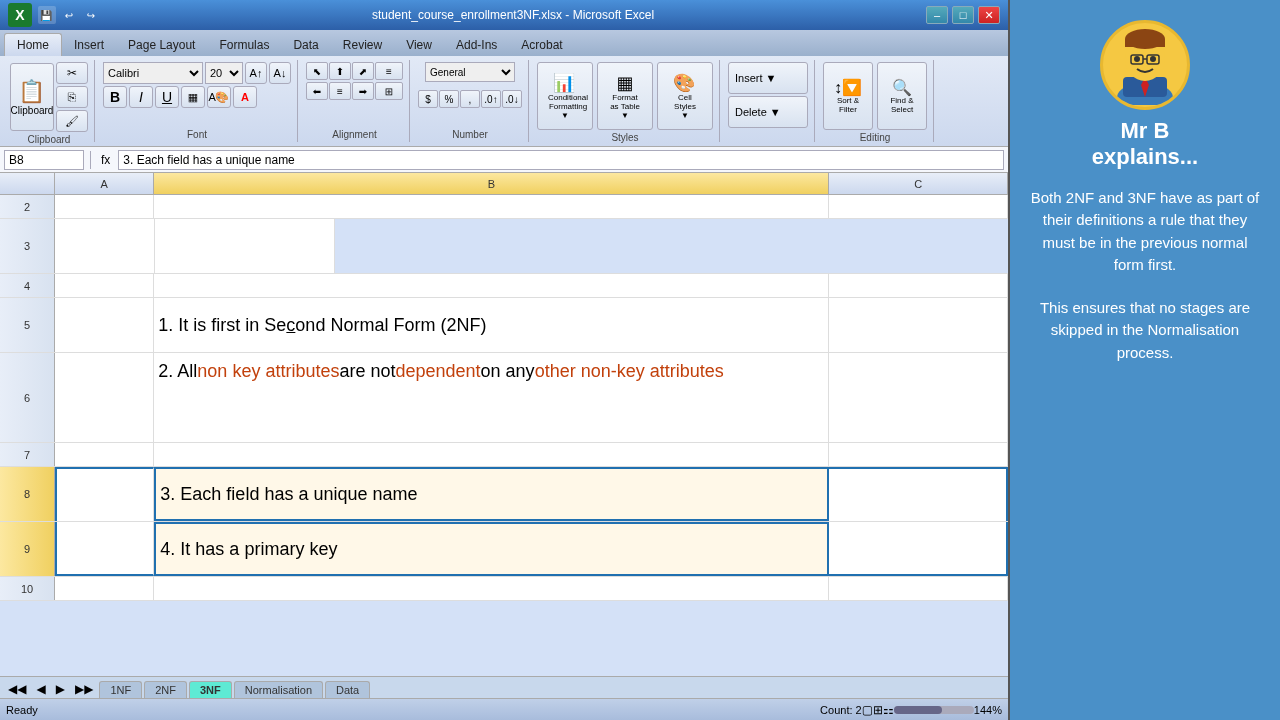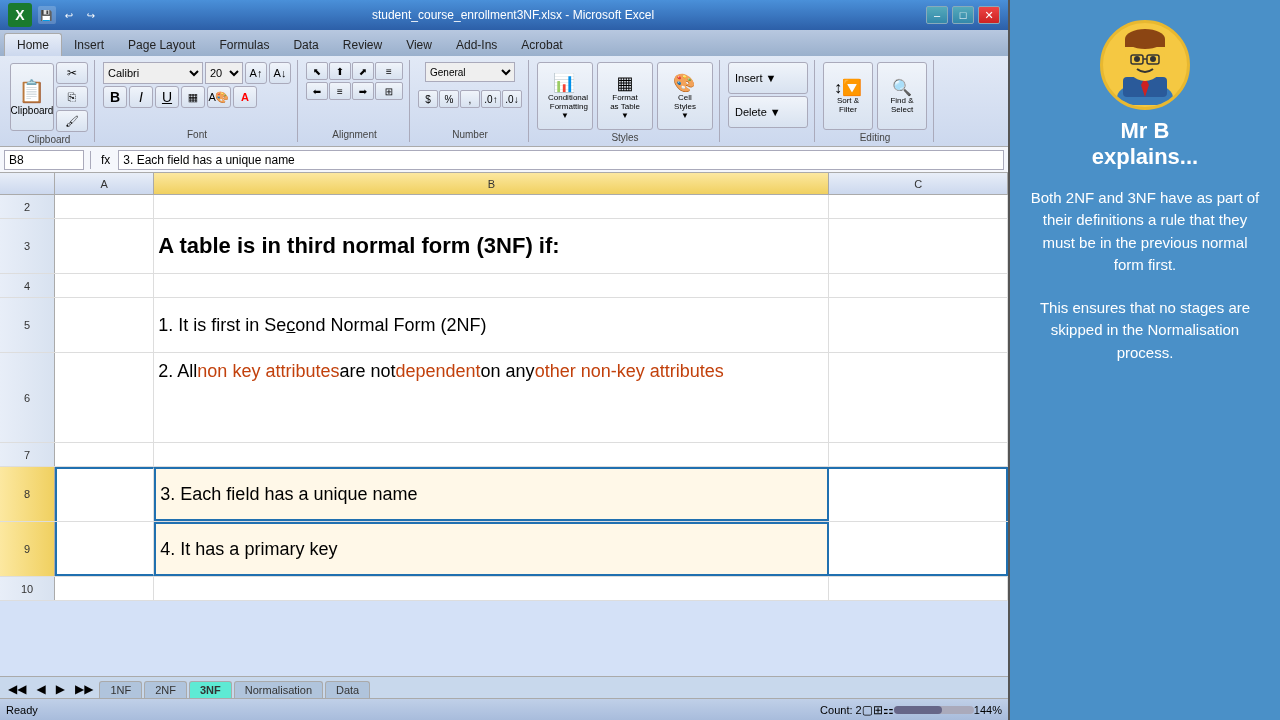--- a/index.html
+++ b/index.html
@@ -184,21 +184,21 @@
             <div class="num-btn">.0↓</div>
           </div>
         </div>
         <div class="ribbon-group-label">Number</div>
       </div>
 
       <div class="ribbon-group" style="min-width:140px;">
         <div class="ribbon-group-tools" style="gap:4px;">
           <div class="fmt-btn">
             <span style="font-size:18px;">📊</span>
-            <span style="font-size:8px;text-align:right;line-height:1.1;margin-left:6px;">Conditional<br>Formatting</span>
+            <span style="font-size:8px;text-align:center;line-height:1.1;margin-left:6px;">Conditional<br>Formatting</span>
             <span style="font-size:8px;">▼</span>
           </div>
           <div class="fmt-btn">
             <span style="font-size:18px;">▦</span>
             <span style="font-size:8px;text-align:center;line-height:1.1;">Format<br>as Table</span>
             <span style="font-size:8px;">▼</span>
           </div>
           <div class="fmt-btn">
             <span style="font-size:18px;">🎨</span>
             <span style="font-size:8px;text-align:center;line-height:1.1;">Cell<br>Styles</span>
@@ -255,21 +255,20 @@
       <div class="grid-row short">
         <div class="row-header">2</div>
         <div class="cell" style="width:100px;"></div>
         <div class="cell" style="width:680px;"></div>
         <div class="cell" style="width:180px;"></div>
       </div>
 
       <div class="grid-row" style="height:55px;">
         <div class="row-header">3</div>
         <div class="cell" style="width:100px;"></div>
-        <div class="cell bold" style="width:680px;font-size:22px;font-weight:bold;">A table is in third normal form (3NF) if:</div>
         <div class="cell" style="width:180px;"></div>
       </div>
 
       <div class="grid-row short">
         <div class="row-header">4</div>
         <div class="cell" style="width:100px;"></div>
         <div class="cell" style="width:680px;"></div>
         <div class="cell" style="width:180px;"></div>
       </div>
 

